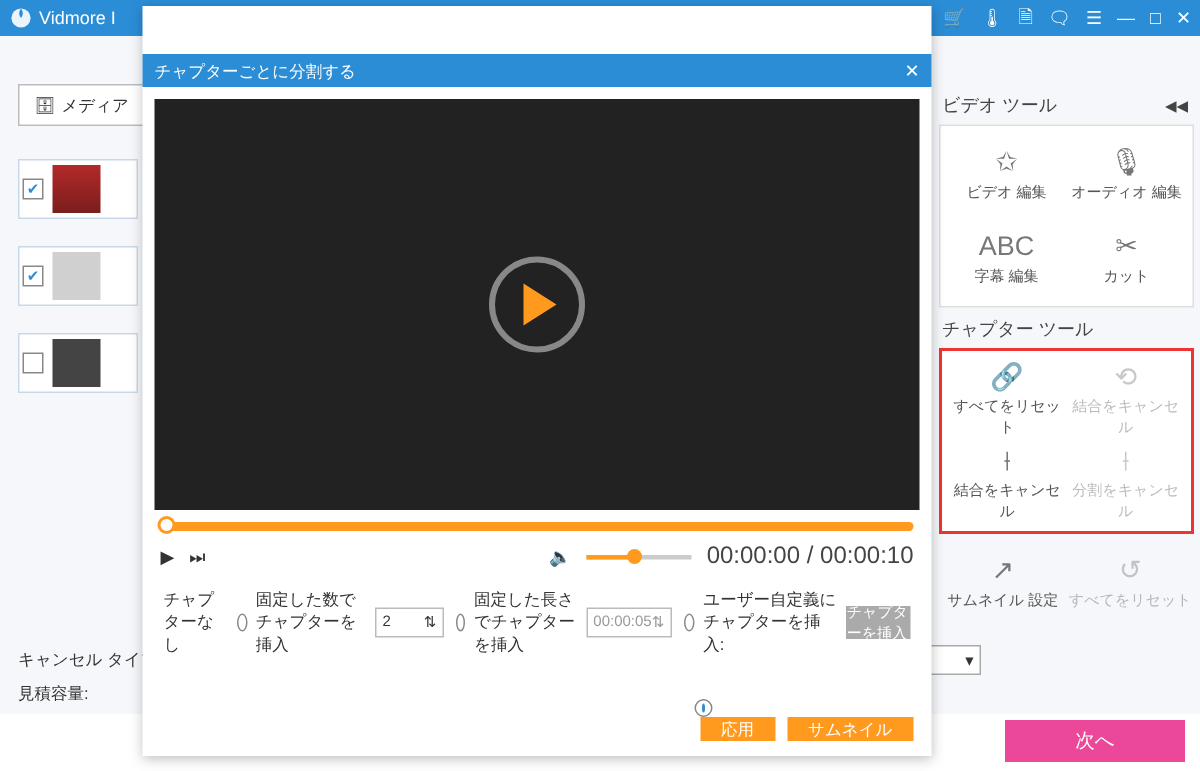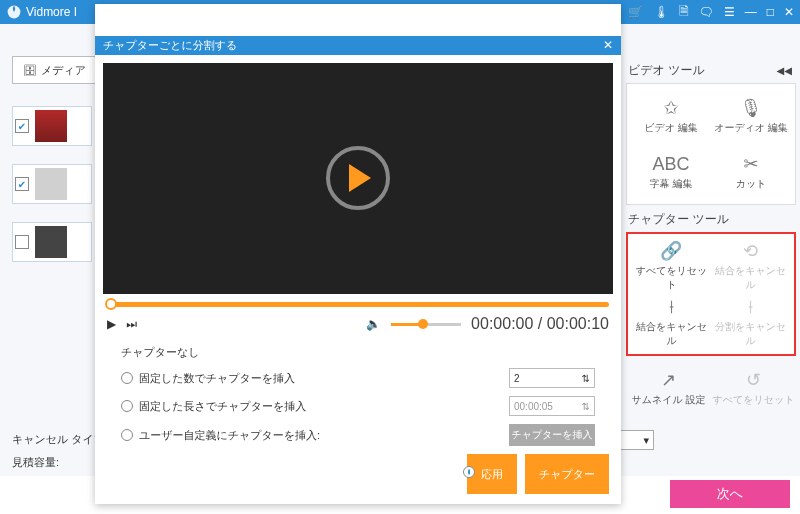--- a/index.html
+++ b/index.html
@@ -49,30 +49,30 @@
 .slider { margin: 0 12px; height: 6px; background: #ff9a1f; border-radius: 3px; position: relative; }
 .slider .handle { position: absolute; left: -2px; top: -4px; width: 12px; height: 12px; border-radius: 50%; background: #fff; border: 2px solid #ff9a1f; }
 
 .controls { margin: 8px 12px 4px; display: flex; align-items: center; gap: 10px; }
 .controls .pl { font-size: 12px; }
 .vol-slider { width: 70px; height: 3px; background: #ccc; position: relative; }
 .vol-slider .fill { position: absolute; left: 0; top: 0; height: 100%; width: 40%; background: #ff9a1f; }
 .vol-slider .kn { position: absolute; left: 38%; top: -4px; width: 10px; height: 10px; border-radius: 50%; background: #ff9a1f; }
 .time { margin-left: auto; font-size: 16px; color: #444; }
 
-.radios { margin: 8px 26px 0; display: flex; flex-direction: column; gap: 8px; }
+.radios { margin: 8px 14px 0; display: flex; gap: 8px; }
 .radio-row { display: flex; align-items: center; gap: 6px; }
 .radio { width: 12px; height: 12px; border: 1px solid #888; border-radius: 50%; display: inline-flex; align-items: center; justify-content: center; }
 .radio.sel::after { content: ""; width: 6px; height: 6px; background: #2b8dd6; border-radius: 50%; }
 .spn { margin-left: auto; width: 86px; height: 20px; border: 1px solid #bbb; background: #fff; font-size: 10px; display: flex; align-items: center; padding: 0 4px; color: #999; }
 .spn.on { color: #333; }
 .ins-btn { margin-left: auto; width: 86px; height: 22px; background: #aaa; color: #fff; font-size: 10px; display: flex; align-items: center; justify-content: center; }
 
 .modal-footer { margin-top: auto; padding: 8px 12px 10px; display: flex; gap: 8px; justify-content: flex-end; }
-.obtn { height: 40px; padding: 0 14px; background: #ff9a1f; color: #fff; display: flex; align-items: center; justify-content: center; font-size: 11px; }
+.obtn { height: 16px; padding: 0 14px; background: #ff9a1f; color: #fff; display: flex; align-items: center; justify-content: center; font-size: 11px; }
 </style>
 </head>
 <body>
 
 <div class="titlebar">
   <span class="logo">
     <svg viewBox="0 0 20 20">
         <circle cx="10" cy="10" r="8" fill="#fff" opacity=".9"></circle>
         <path d="M10 2c2 3 2 5 0 8-2-3-2-5 0-8z" fill="#2b8dd6"></path>
       </svg>
@@ -234,15 +234,15 @@
       </div>
     <div class="radio-row">
         <span class="radio"></span>
         <span>ユーザー自定義にチャプターを挿入:</span>
         <span class="ins-btn">チャプターを挿入</span>
       </div>
   </div>
 
   <div class="modal-footer">
     <div class="obtn">応用</div>
-    <div class="obtn">チャプター</div>
+    <div class="obtn">サムネイル</div>
   </div>
 </div>
 
 </body></html>

